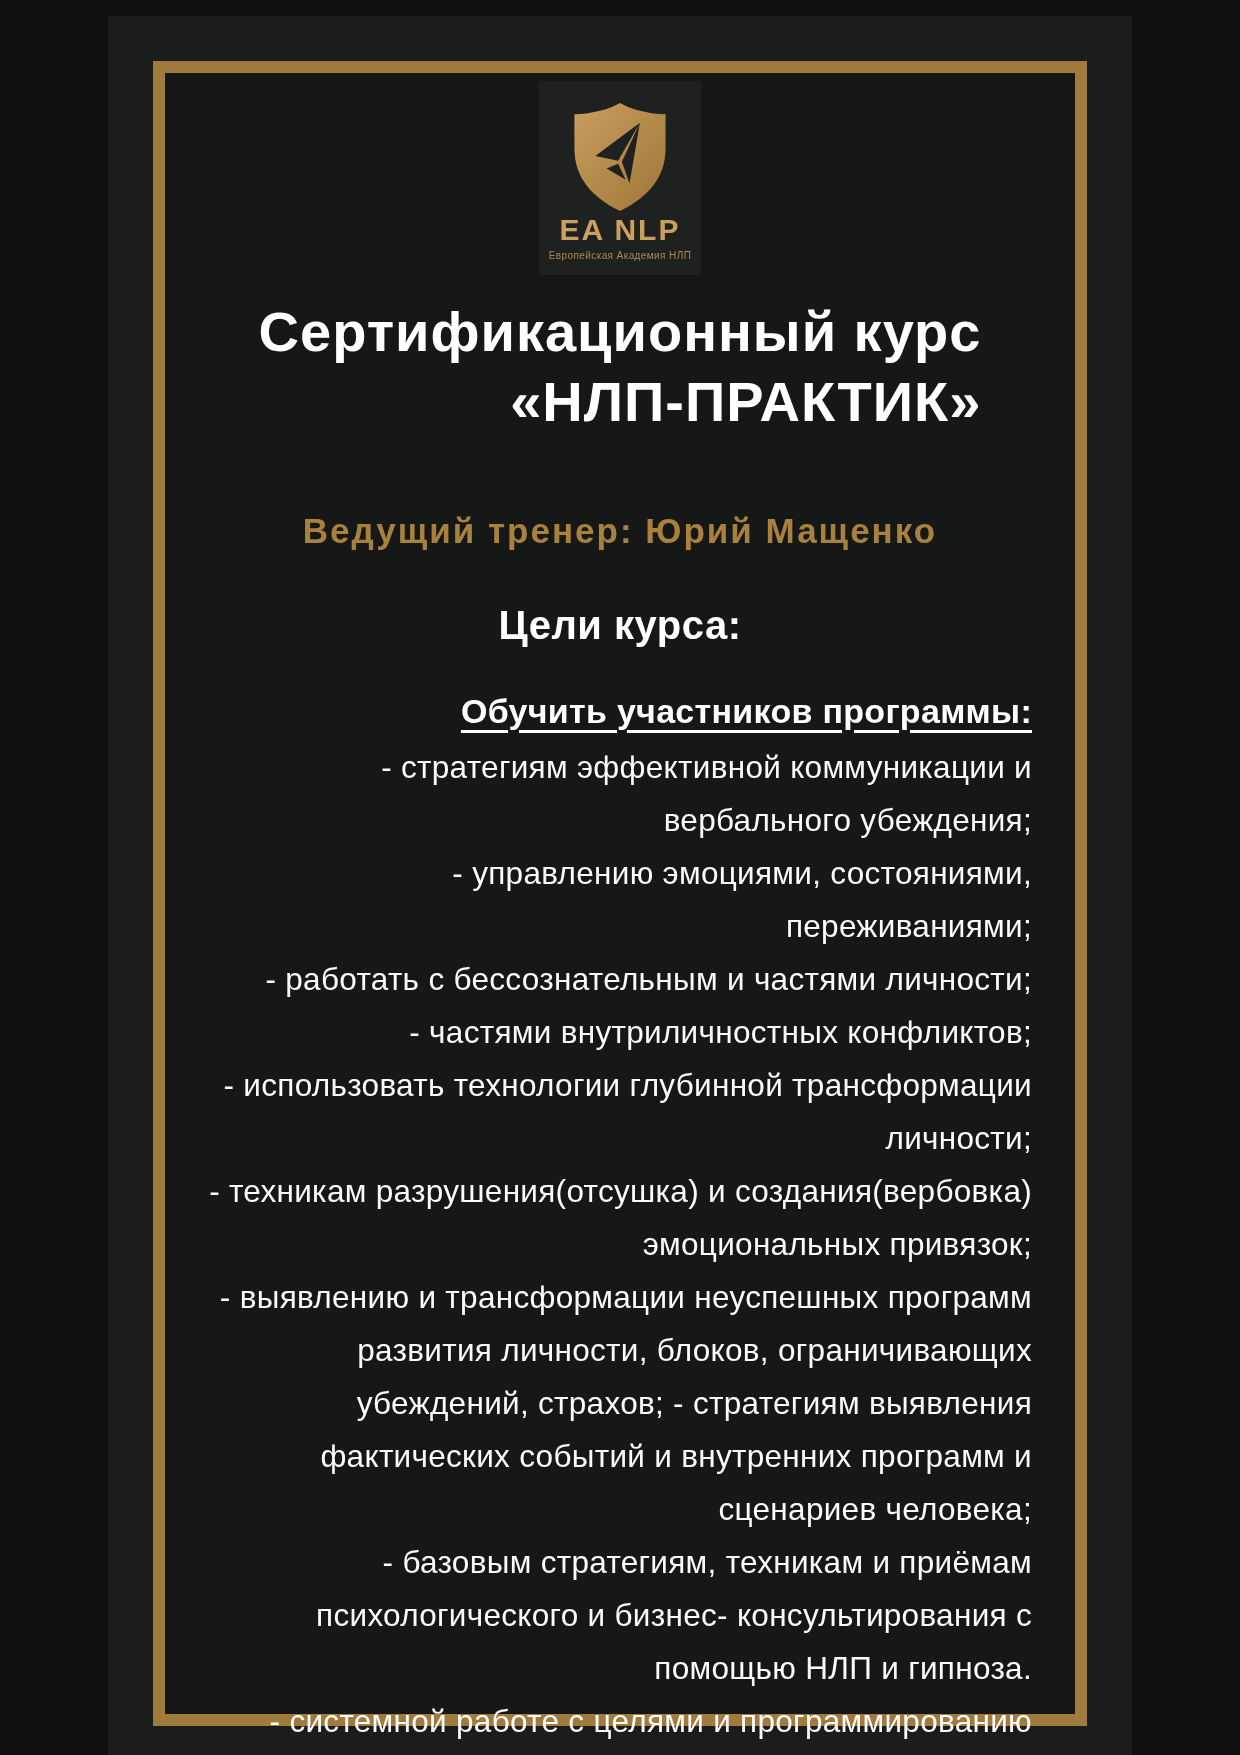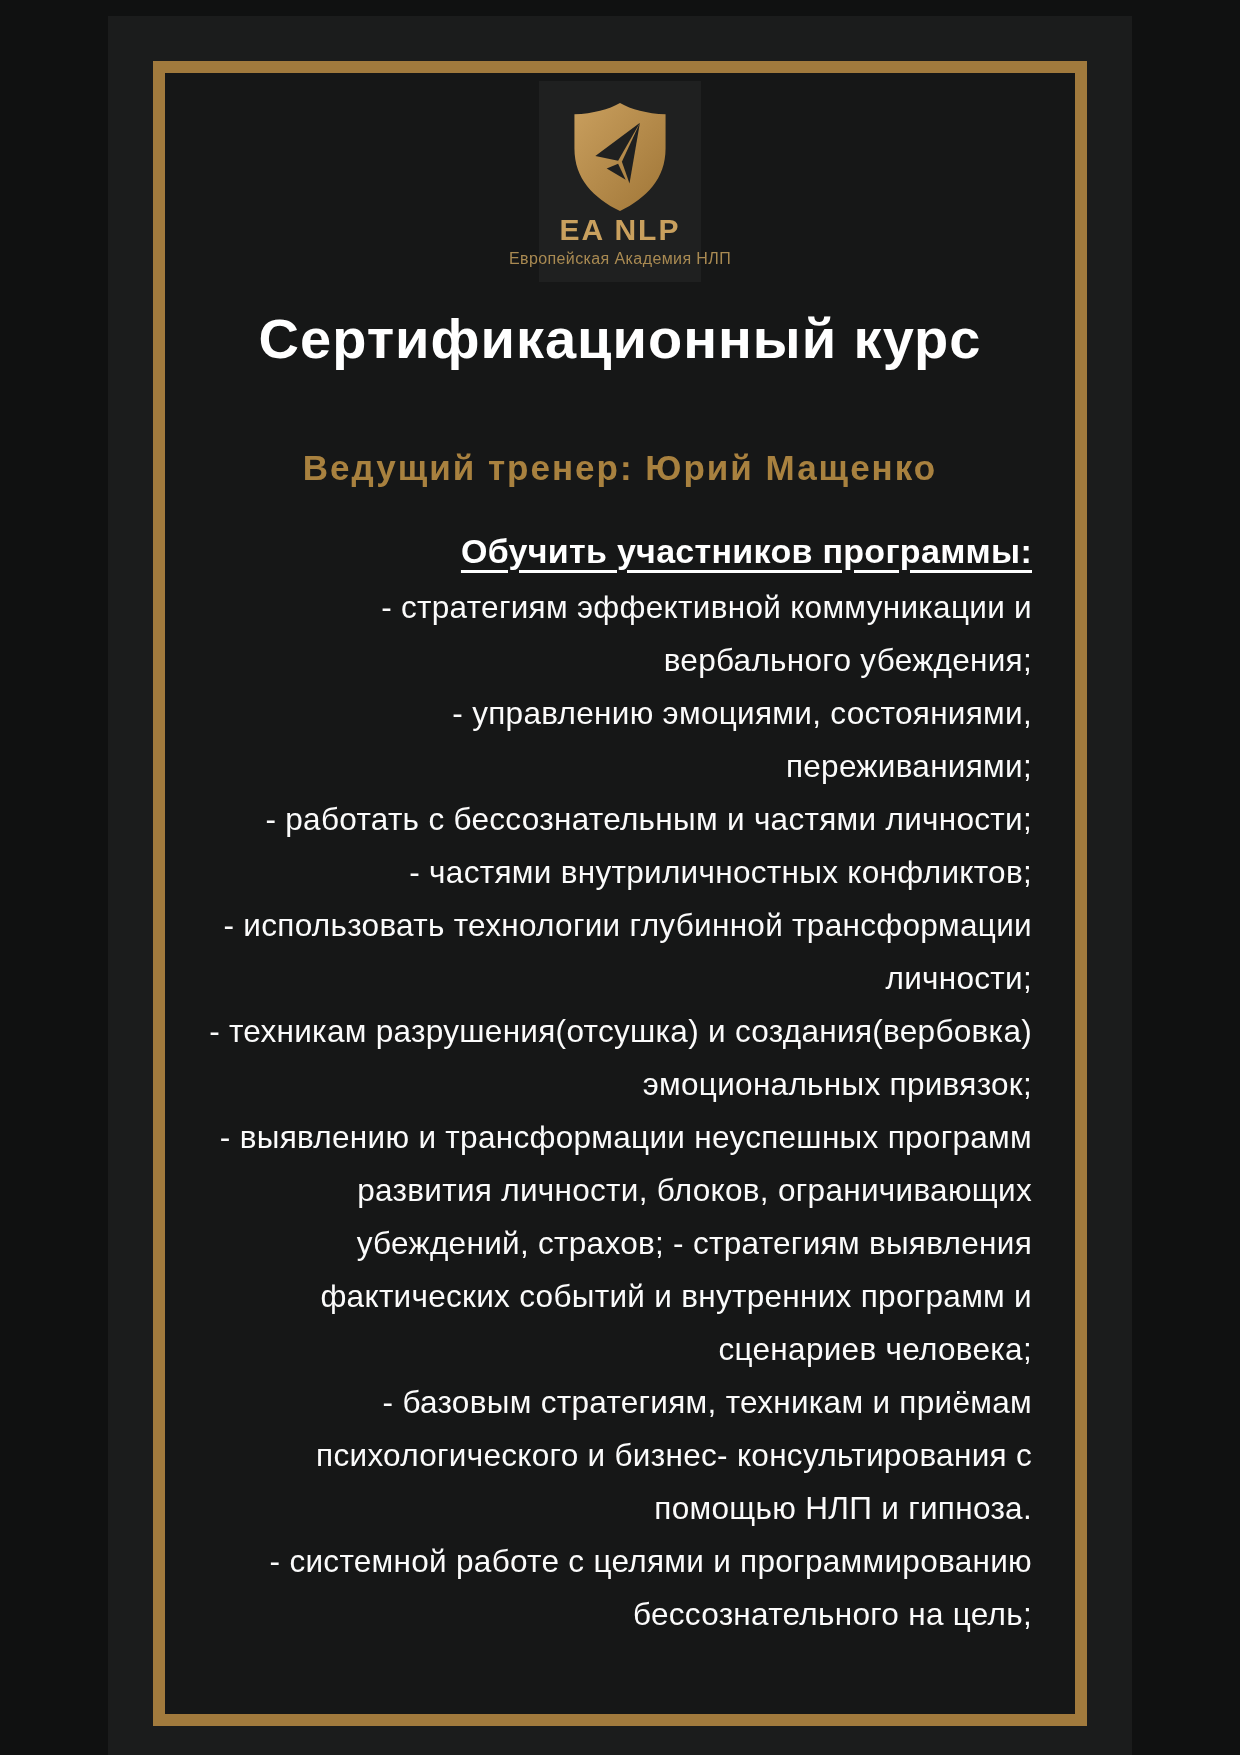--- a/index.html
+++ b/index.html
@@ -31,21 +31,21 @@
     padding:20px 2px 14px 2px;
   }
   .logo-shield{width:104px;height:112px;display:block;}
   .logo-brand{
     margin-top:0px;
     font-size:30px;font-weight:bold;letter-spacing:2px;
     color:#c9a05e;
   }
   .logo-tagline{
     margin-top:3px;
-    font-size:16px;letter-spacing:.4px;
+    font-size:10px;letter-spacing:.4px;
     color:#a98a52;white-space:nowrap;
   }
   .title{
     margin-top:22px;
     text-align:right;
     font-size:56px;font-weight:bold;letter-spacing:1px;
     line-height:1.25;color:#ffffff;
   }
   .trainer{
     margin-top:36px;
@@ -98,24 +98,25 @@
         </defs>
         <path d="M52 2 C 64 9 80 13 100 14 L100 50 C100 82 80 102 52 116 C24 102 4 82 4 50 L4 14 C24 13 40 9 52 2 Z" fill="url(#goldgrad)"></path>
         <polygon points="73,23 26,58 50,63" fill="#1f2020"></polygon>
         <polygon points="73,23 54,64 62,87" fill="#1f2020"></polygon>
         <polygon points="50,66 58,83 38,71" fill="#1f2020"></polygon>
       </svg>
       <div class="logo-brand">EA NLP</div>
       <div class="logo-tagline">Европейская Академия НЛП</div>
     </div>
 
-    <h1 class="title"><span>Сертификационный курс</span><br></h1>
+    <h1 class="title"><span>Сертификационный курс</span><br><span>«НЛП-ПРАКТИК»</span></h1>
 
     <div class="trainer">Ведущий тренер: Юрий Мащенко</div>
 
+    <div class="section-heading">Цели курса:</div>
 
     <div class="goals">
       <p class="goals-heading">Обучить участников программы:</p>
       <p class="goal-item">- стратегиям эффективной коммуникации и вербального убеждения;</p>
       <p class="goal-item">- управлению эмоциями, состояниями, переживаниями;</p>
       <p class="goal-item">- работать с бессознательным и частями личности;</p>
       <p class="goal-item">- частями внутриличностных конфликтов;</p>
       <p class="goal-item">- использовать технологии глубинной трансформации личности;</p>
       <p class="goal-item">- техникам разрушения(отсушка) и создания(вербовка) эмоциональных привязок;</p>
       <p class="goal-item">- выявлению и трансформации неуспешных программ развития личности, блоков, ограничивающих убеждений, страхов; - стратегиям выявления фактических событий и внутренних программ и сценариев человека;</p>

